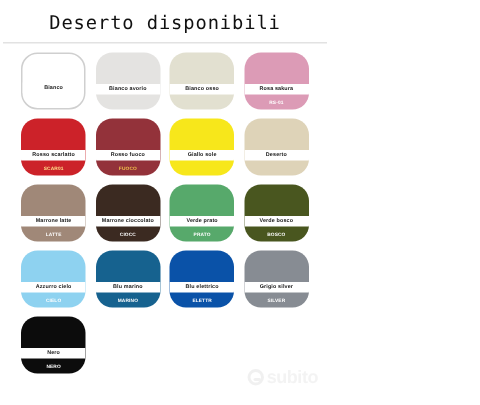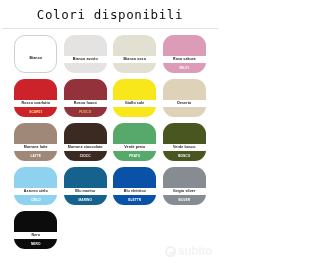--- a/index.html
+++ b/index.html
@@ -122,21 +122,21 @@
     font-size: 12px;
     font-weight: bold;
     color: #e8e8e8;
     letter-spacing: -0.3px;
   }
 </style>
 </head>
 <body>
 
 <div class="header">
-  <div class="page-title">Colori disponibili</div>
+  <div class="page-title">Deserto disponibili</div>
 </div>
 <div class="divider"></div>
 
 <div class="swatch-grid">
     <div class="swatch-cell">
       <div class="swatch outlined" style="background: rgb(255, 255, 255);">
         <div class="swatch-label">Bianco</div>
         <div class="swatch-badge empty" style="color: rgb(255, 255, 255);"></div>
       </div>
     </div>

